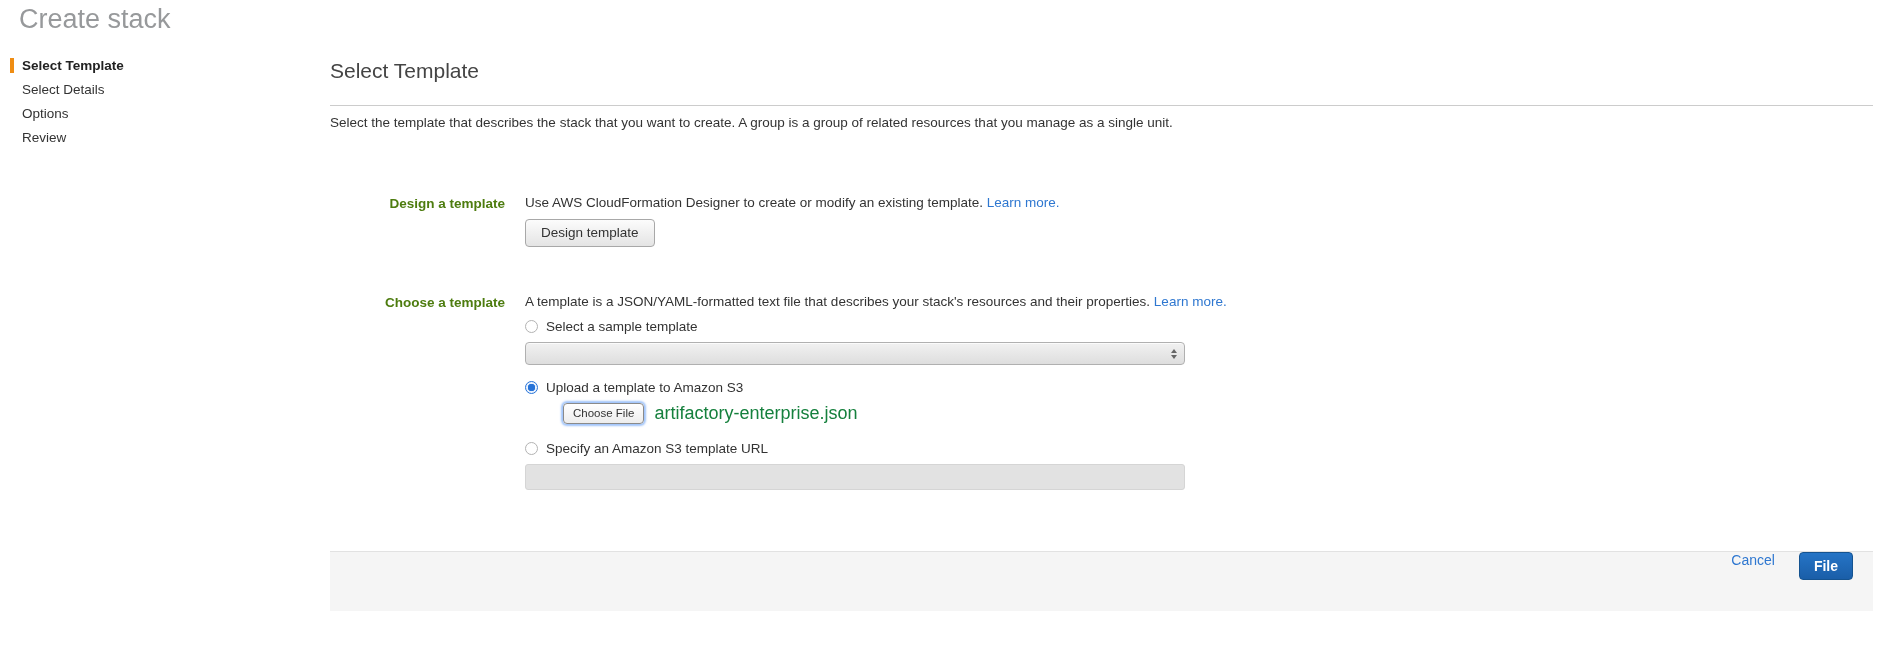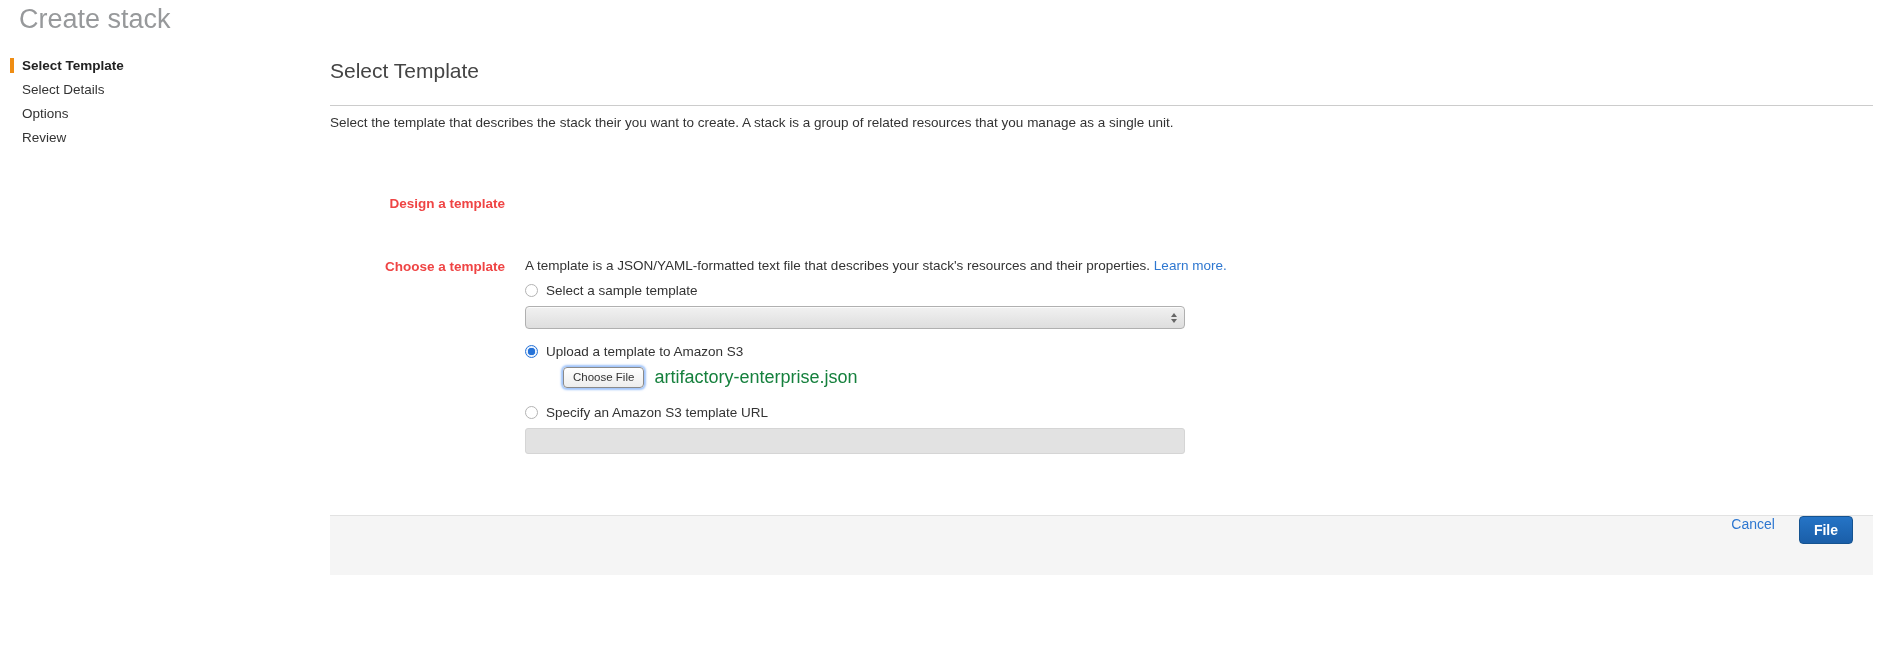--- a/index.html
+++ b/index.html
@@ -39,21 +39,21 @@
     font-weight: 400; color: #444;
   }
   .divider { margin-top: 21px; border-top: 1px solid #cccccc; }
   .intro { margin: 9px 0 0 0; font-size: 13.5px; line-height: 16px; color: #333; }
 
   .form-row { display: flex; }
   .form-row.design { margin-top: 64px; }
   .form-row.choose { margin-top: 47px; }
   .form-label {
     flex: 0 0 175px; text-align: right;
-    font-weight: 700; font-size: 13.5px; color: #ef4444;
+    font-weight: 700; font-size: 13.5px; color: #4d7c0f;
     padding-top: 1px; white-space: nowrap;
   }
   .form-content { margin-left: 20px; flex: 1; }
   .line { font-size: 13.5px; line-height: 16px; }
 
   a.link { color: var(--link-blue, #2e77d0); text-decoration: none; cursor: pointer; }
 
   .btn-default {
     display: inline-block; margin-top: 8px;
     padding: 6px 15px; font-size: 13.5px; line-height: 14px;
@@ -149,24 +149,31 @@
     <nav class="sidebar">
       <div class="step active">Select Template</div>
       <div class="step">Select Details</div>
       <div class="step">Options</div>
       <div class="step">Review</div>
     </nav>
 
     <main class="main">
       <h2 class="section-title">Select Template</h2>
       <div class="divider"></div>
-      <p class="intro">Select the template that describes the stack their you want to create. A stack is a group of related resources that you manage as a single unit.</p>
+      <p class="intro">Select the template that describes the stack that you want to create. A group is a group of related resources that you manage as a single unit.</p>
 
       <div class="form-row design">
         <div class="form-label">Design a template</div>
+        <div class="form-content">
+          <div class="line">
+            <span>Use AWS CloudFormation Designer to create or modify an existing template.</span>
+            <a class="link" href="#">Learn more.</a>
+          </div>
+          <button class="btn-default">Design template</button>
+        </div>
       </div>
 
       <div class="form-row choose">
         <div class="form-label">Choose a template</div>
         <div class="form-content">
           <div class="line">
             <span>A template is a JSON/YAML-formatted text file that describes your stack's resources and their properties.</span>
             <a class="link" href="#">Learn more.</a>
           </div>
 

